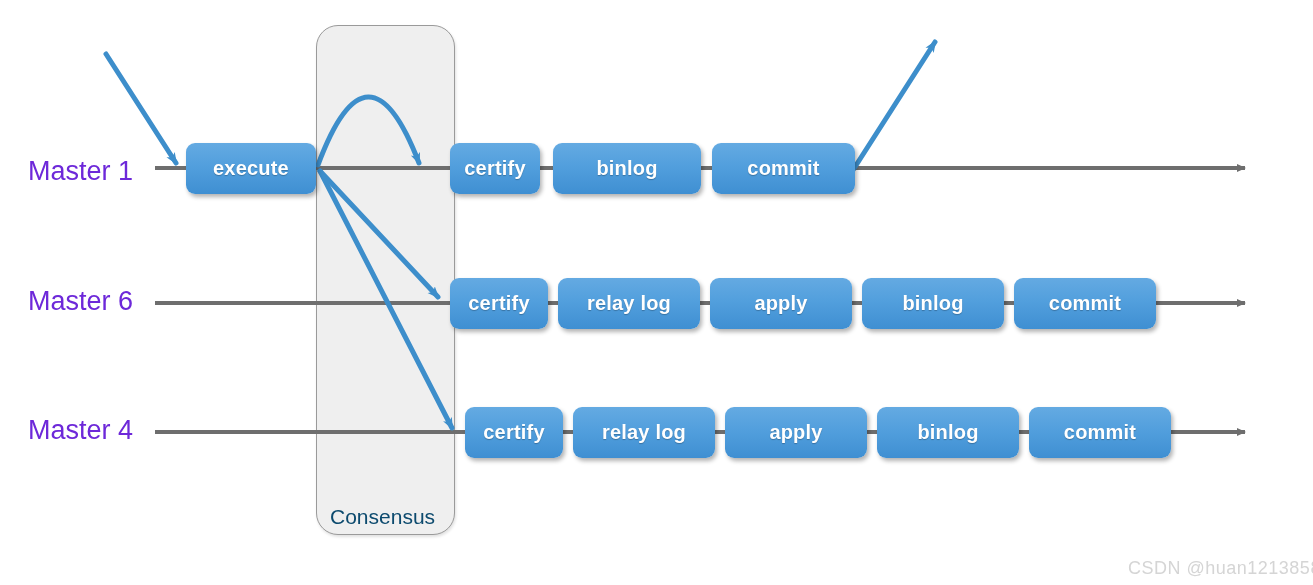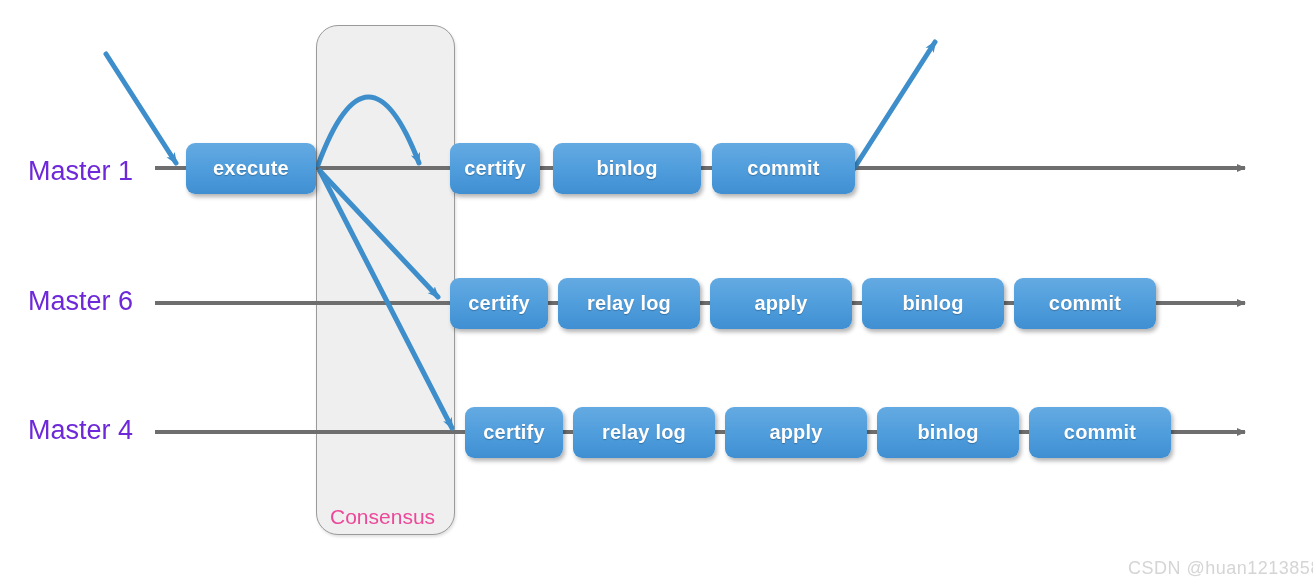--- a/index.html
+++ b/index.html
@@ -57,21 +57,21 @@
     background: #efefef;
     border: 1px solid #9a9a9a;
     border-radius: 22px;
     box-sizing: border-box;
     box-shadow: 1px 2px 3px rgba(0,0,0,0.12);
   }
   #consensus-label {
     position: absolute;
     font-family: "Liberation Sans", sans-serif;
     font-size: 21px;
-    color: #ec4899;
+    color: #0c4a6e;
     white-space: nowrap;
     line-height: 1;
   }
   #watermark {
     position: absolute;
     font-family: "Liberation Sans", sans-serif;
     font-size: 18px;
     color: #d5d5d5;
     white-space: nowrap;
     letter-spacing: 0.5px;

